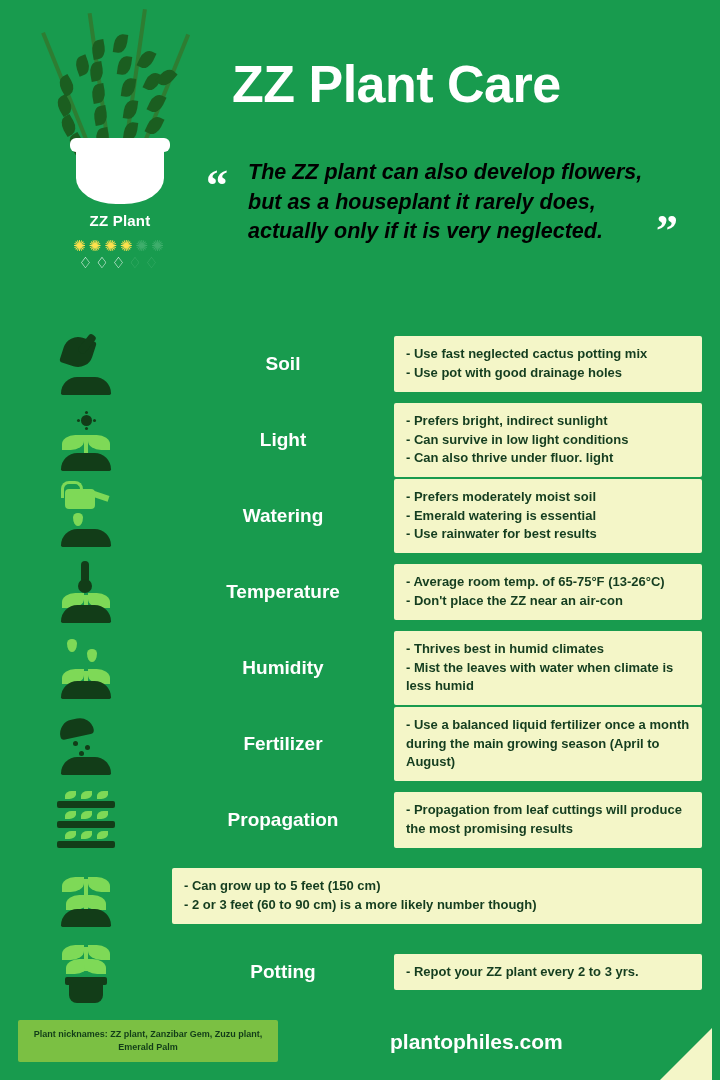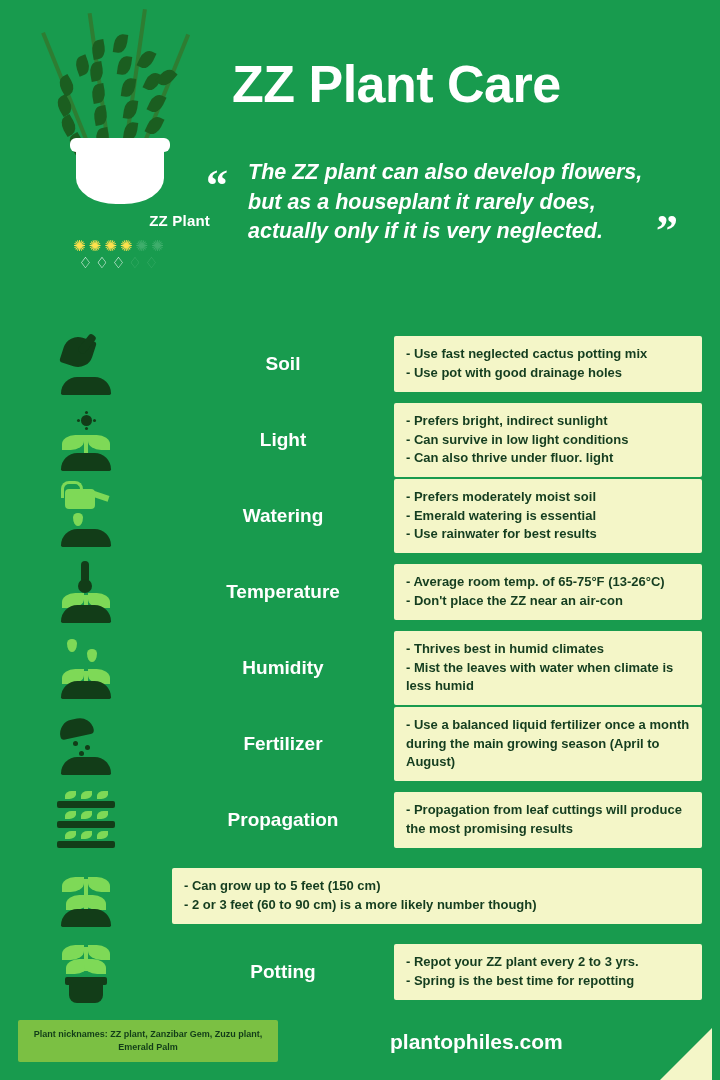--- a/index.html
+++ b/index.html
@@ -71,21 +71,20 @@
     height: 19px;
     background: #1b5e20;
     border-radius: 60% 0 60% 0;
   }
   .plant-name {
     color: #ffffff;
     font-size: 15px;
     font-weight: bold;
     margin-top: 8px;
     letter-spacing: .2px;
-    text-align: right;
   }
   .meters {
     margin-top: 8px;
     line-height: 1.15;
   }
   .meter-row {
     font-size: 15px;
     letter-spacing: 3px;
   }
   .sun-on { color: #ffe14d; }
@@ -116,21 +115,21 @@
     line-height: 1;
     font-family: "Liberation Serif", serif;
   }
   .quote-open {
     position: absolute;
     left: 0;
     top: 6px;
   }
   .quote-text {
     margin-left: 42px;
-    color: #ffffff;
+    color: #000000;
     font-size: 21.5px;
     font-style: italic;
     font-weight: bold;
     line-height: 1.38;
     padding-right: 40px;
   }
   .quote-close {
     position: absolute;
     right: 26px;
     bottom: -6px;
@@ -561,21 +560,20 @@
           <div class="sprout-leaf r" style="left:35px; top:4px;"></div>
           <div class="sprout-leaf" style="left:13px; top:18px;"></div>
           <div class="sprout-leaf r" style="left:31px; top:18px;"></div>
           <div class="pot-small-rim"></div>
           <div class="pot-small"></div>
         </div>
       </div>
       <div class="label-cell">Potting</div>
       <div class="card">
         <div>- Repot your ZZ plant every 2 to 3 yrs.</div>
-        <div>- Spring is the best time for repotting</div>
       </div>
     </div>
 
   </div>
 
   <div class="footer">
     <div class="nickname-box">Plant nicknames: ZZ plant, Zanzibar Gem, Zuzu plant, Emerald Palm</div>
     <div class="site">plantophiles.com</div>
     <div class="corner"></div>
   </div>

